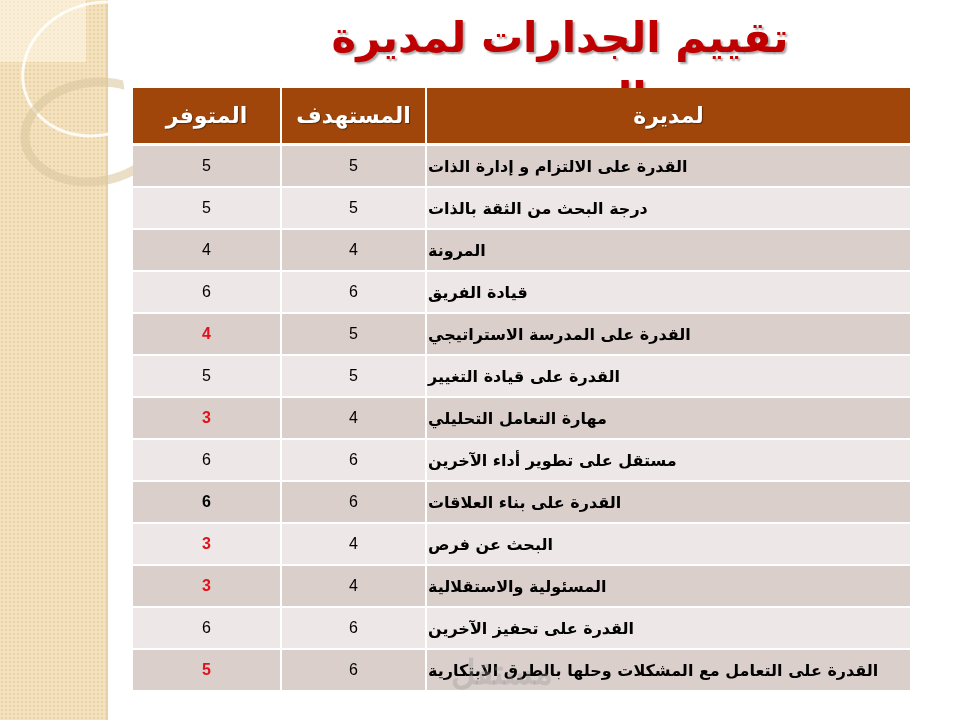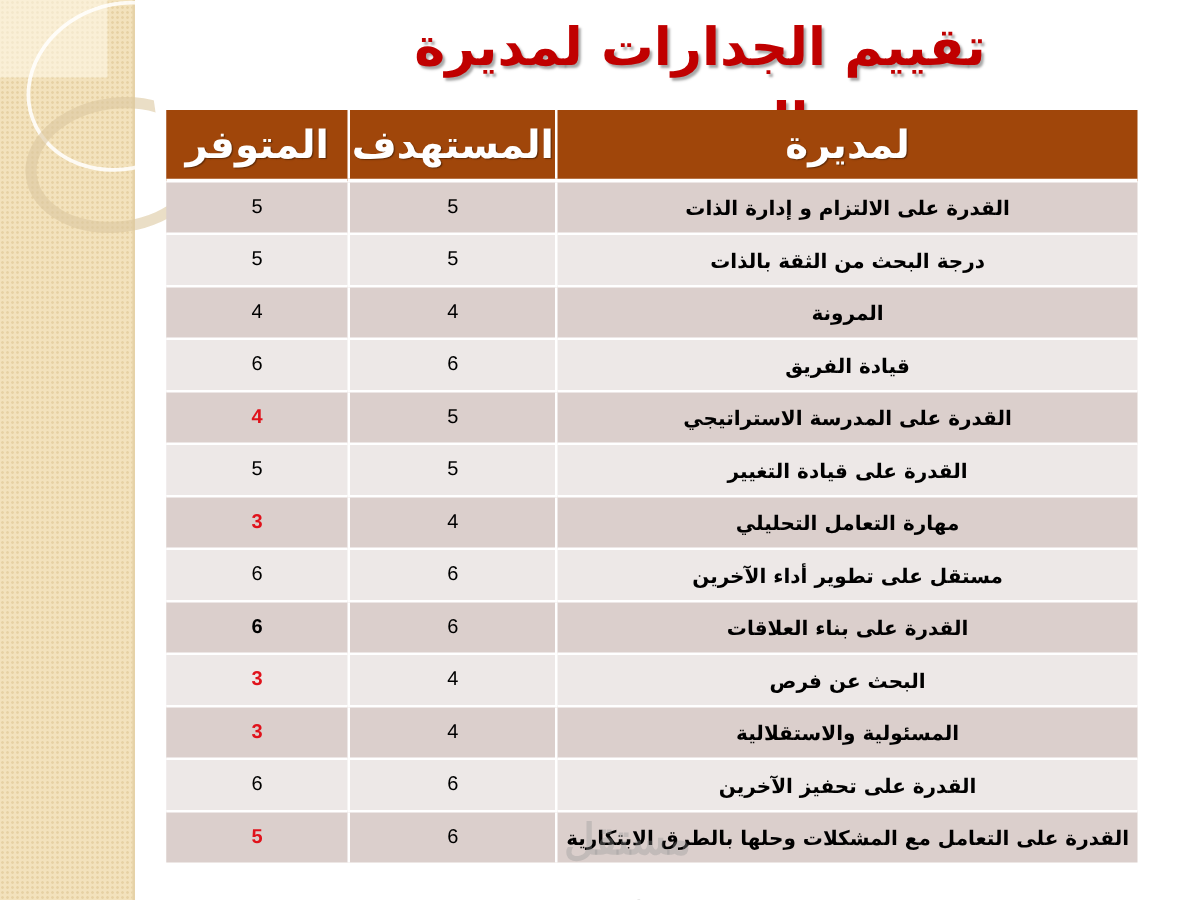--- a/index.html
+++ b/index.html
@@ -41,35 +41,35 @@
     font-family:"DejaVu Sans", sans-serif; font-weight:bold;
     font-size:42px; line-height:60px; color:#c00000;
     text-shadow:2px 2px 2px rgba(0,0,0,0.35);
   }
   table.grid {
     position:absolute; left:133px; top:88px;
     width:777px; border-collapse:collapse; direction:rtl;
   }
   table.grid th {
     background:#a0460a; color:#ffffff;
-    height:53px; font-size:31px; font-weight:bold;
+    height:53px; font-size:22px; font-weight:bold;
     border-left:2px solid #ffffff; border-bottom:3px solid #ffffff;
     text-shadow:1px 1px 1px rgba(0,0,0,0.4);
     font-family:"DejaVu Sans", sans-serif;
   }
   table.grid th:last-child { border-left:none; }
   table.grid td {
     height:38px; border-left:2px solid #ffffff; border-top:2px solid #ffffff;
     font-size:16px; color:#000;
   }
   table.grid td:last-child { border-left:none; }
   table.grid tr.odd td { background:#dbcfcc; }
   table.grid tr.even td { background:#ede8e7; }
   td.name {
-    text-align:center; padding-right:1px; font-weight:bold;
+    text-align:left; padding-right:1px; font-weight:bold;
     font-family:"DejaVu Sans", sans-serif; font-size:15px;
   }
   td.num {
     text-align:center; font-family:"Liberation Sans", sans-serif; font-size:20px;
   }
   col.c-name { width:484px; }
   col.c-target { width:145px; }
   col.c-avail { width:148px; }
   td.num.red { color:#e0121b; font-weight:bold; }
   td.num.bold { font-weight:bold; }

